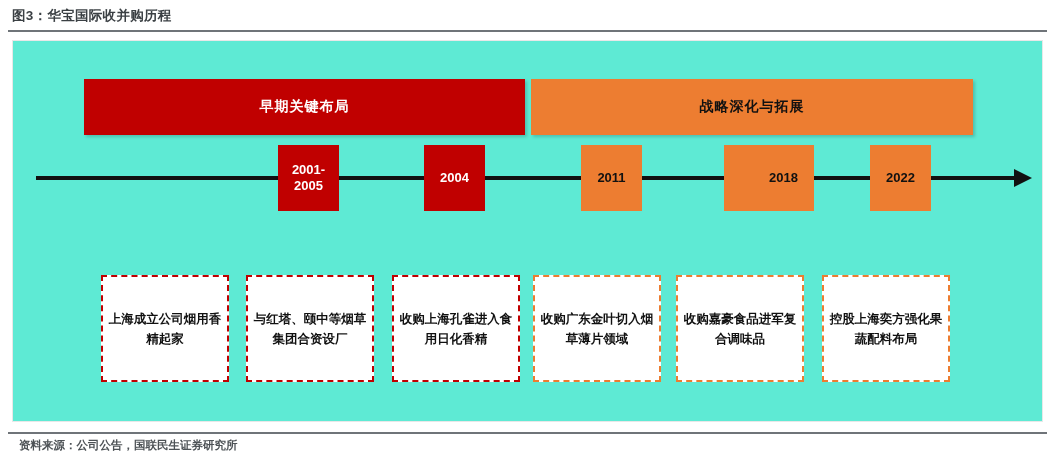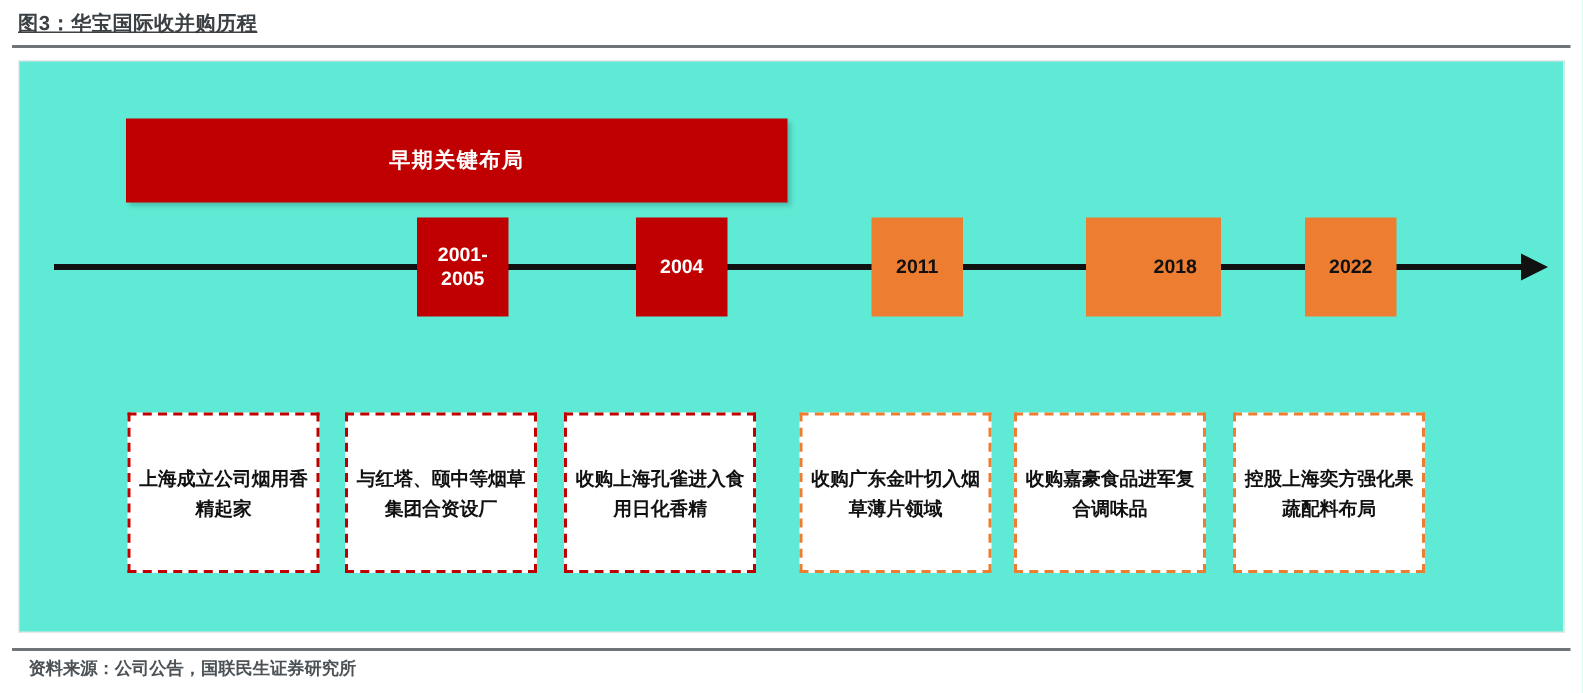--- a/index.html
+++ b/index.html
@@ -28,21 +28,20 @@
     width: 1031px;
     height: 26px;
   }
   #figure-title {
     font-size: 13.5px;
     font-weight: bold;
     color: #3b4044;
     letter-spacing: 0.3px;
     line-height: 20px;
     white-space: nowrap;
-    text-decoration: underline;
   }
   #title-rule {
     position: absolute;
     left: 8px;
     top: 30px;
     width: 1039px;
     height: 2px;
     background: #6f7479;
   }
 
@@ -155,21 +154,21 @@
     text-align: center;
     padding: 6px 5px;
     background: #ffffff;
   }
   .milestone-card .milestone-text {
     font-size: 12.5px;
     font-weight: bold;
     color: #111111;
     line-height: 20px;
   }
-  .milestone-card.tone-red { border: 2px dashed #c00000; }
+  .milestone-card.tone-red { border: 2px dashed #c00000; margin-left: 16px; }
   .milestone-card.tone-orange { border: 2px dashed #ed7d31; }
 
   #milestone-card-0 { left: 72px; }
   #milestone-card-1 { left: 217px; }
   #milestone-card-2 { left: 363px; }
   #milestone-card-3 { left: 520px; }
   #milestone-card-4 { left: 663px; }
   #milestone-card-5 { left: 809px; }
 
   
@@ -199,20 +198,23 @@
   <div id="title-row">
     <div id="figure-title">图3：华宝国际收并购历程</div>
   </div>
   <div id="title-rule"></div>
 
   <div id="content-frame">
 
     <div class="phase-bar" id="phase-bar-early">
       <span>早期关键布局</span>
     </div>
+    <div class="phase-bar" id="phase-bar-deepen">
+      <span>战略深化与拓展</span>
+    </div>
 
     <div id="timeline-axis">
       <div id="timeline-line"></div>
       <div id="timeline-arrow"></div>
     </div>
 
     <div class="year-box tone-red" id="year-box-1">
       <div class="year-label"><span>2001-</span><br><span>2005</span></div>
     </div>
     <div class="year-box tone-red" id="year-box-2">

